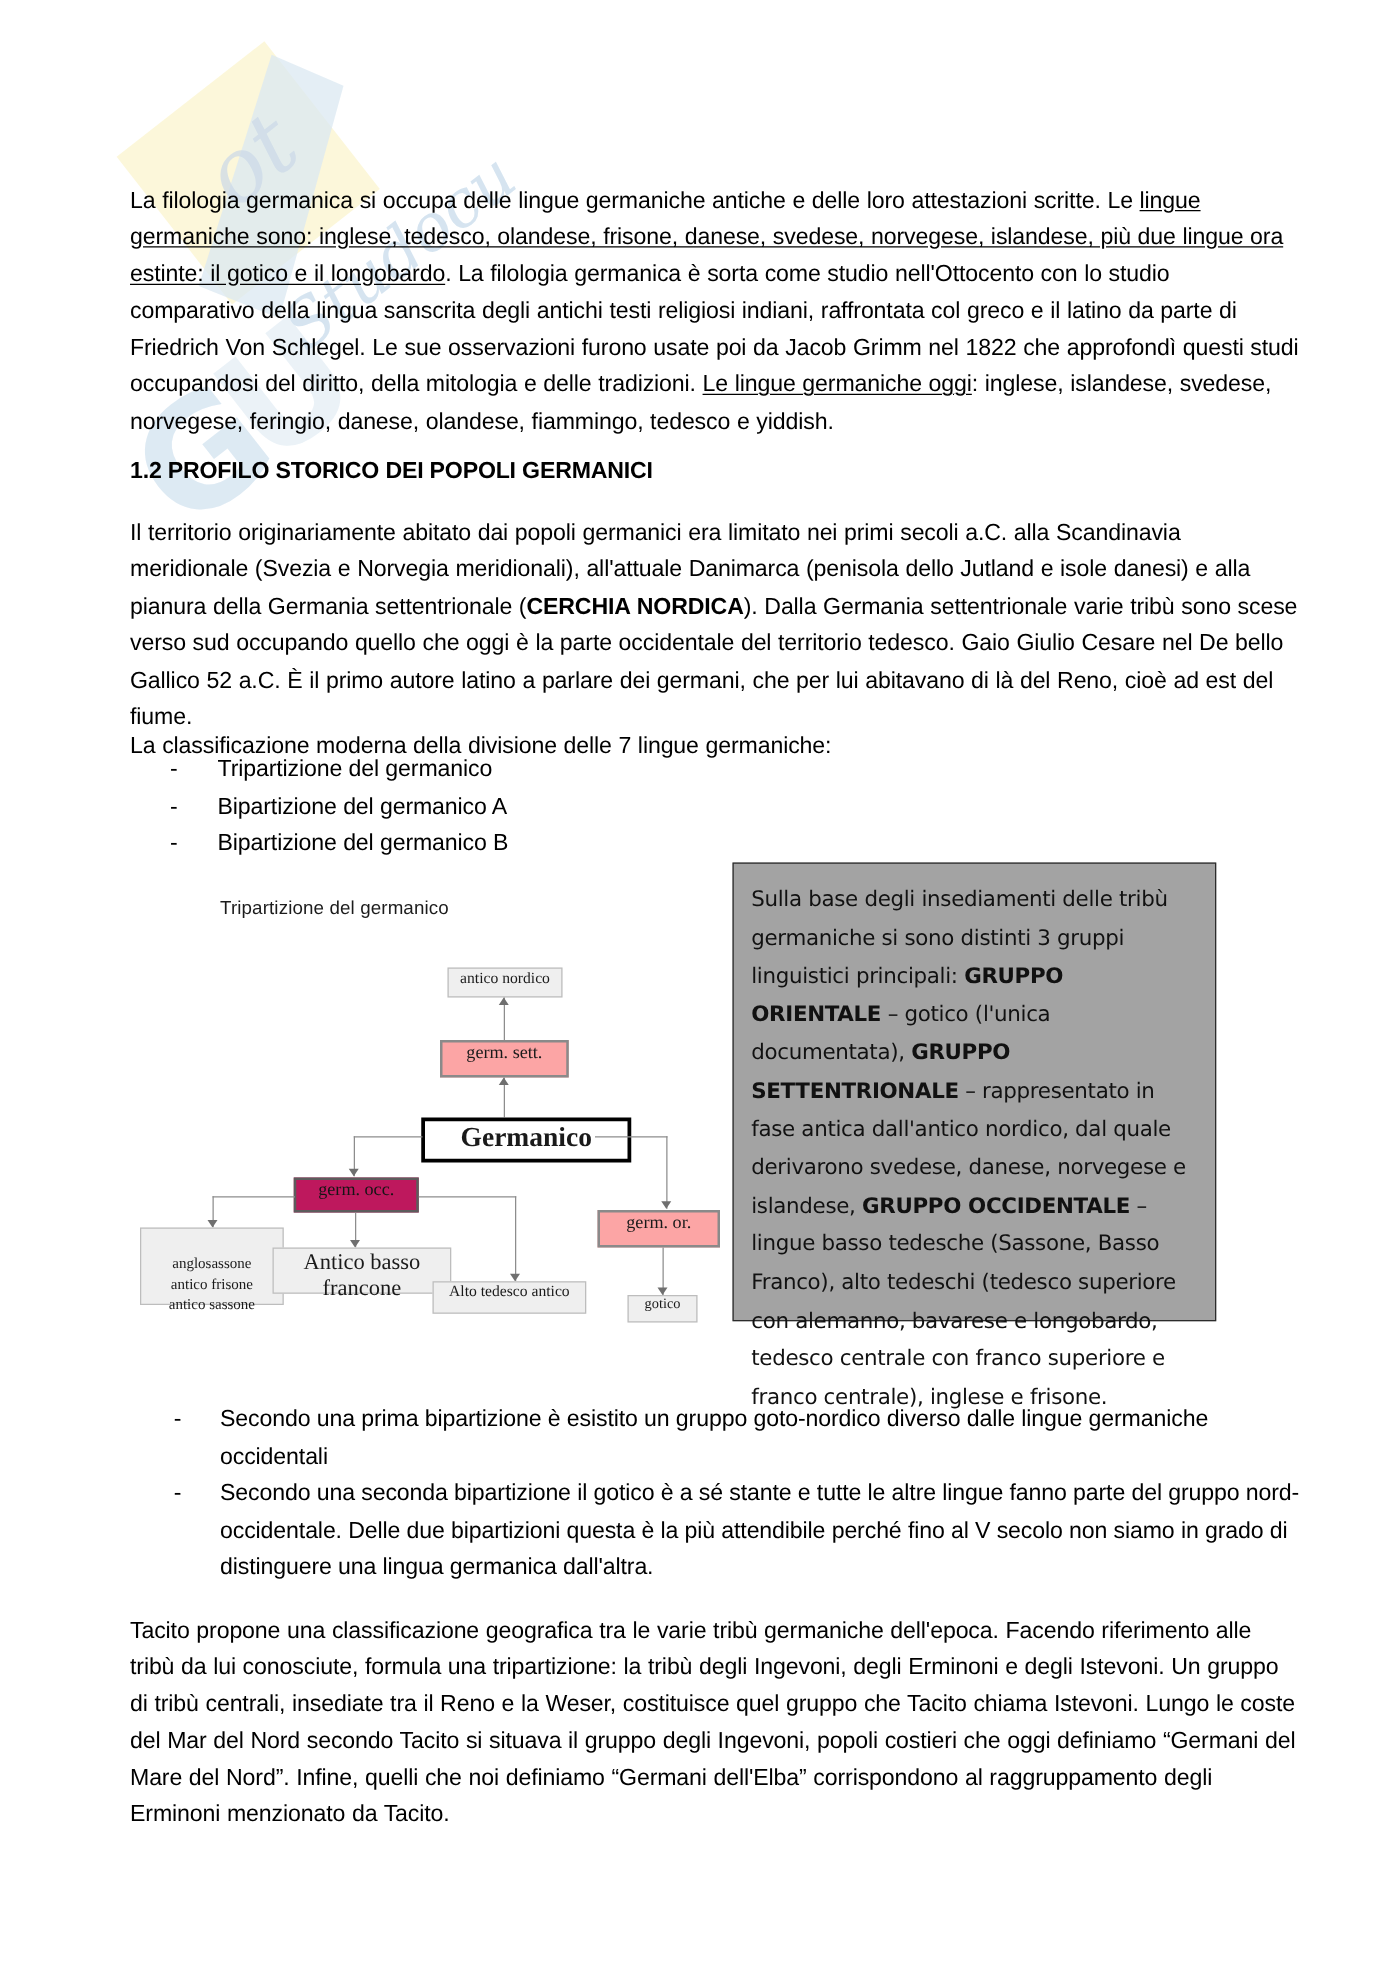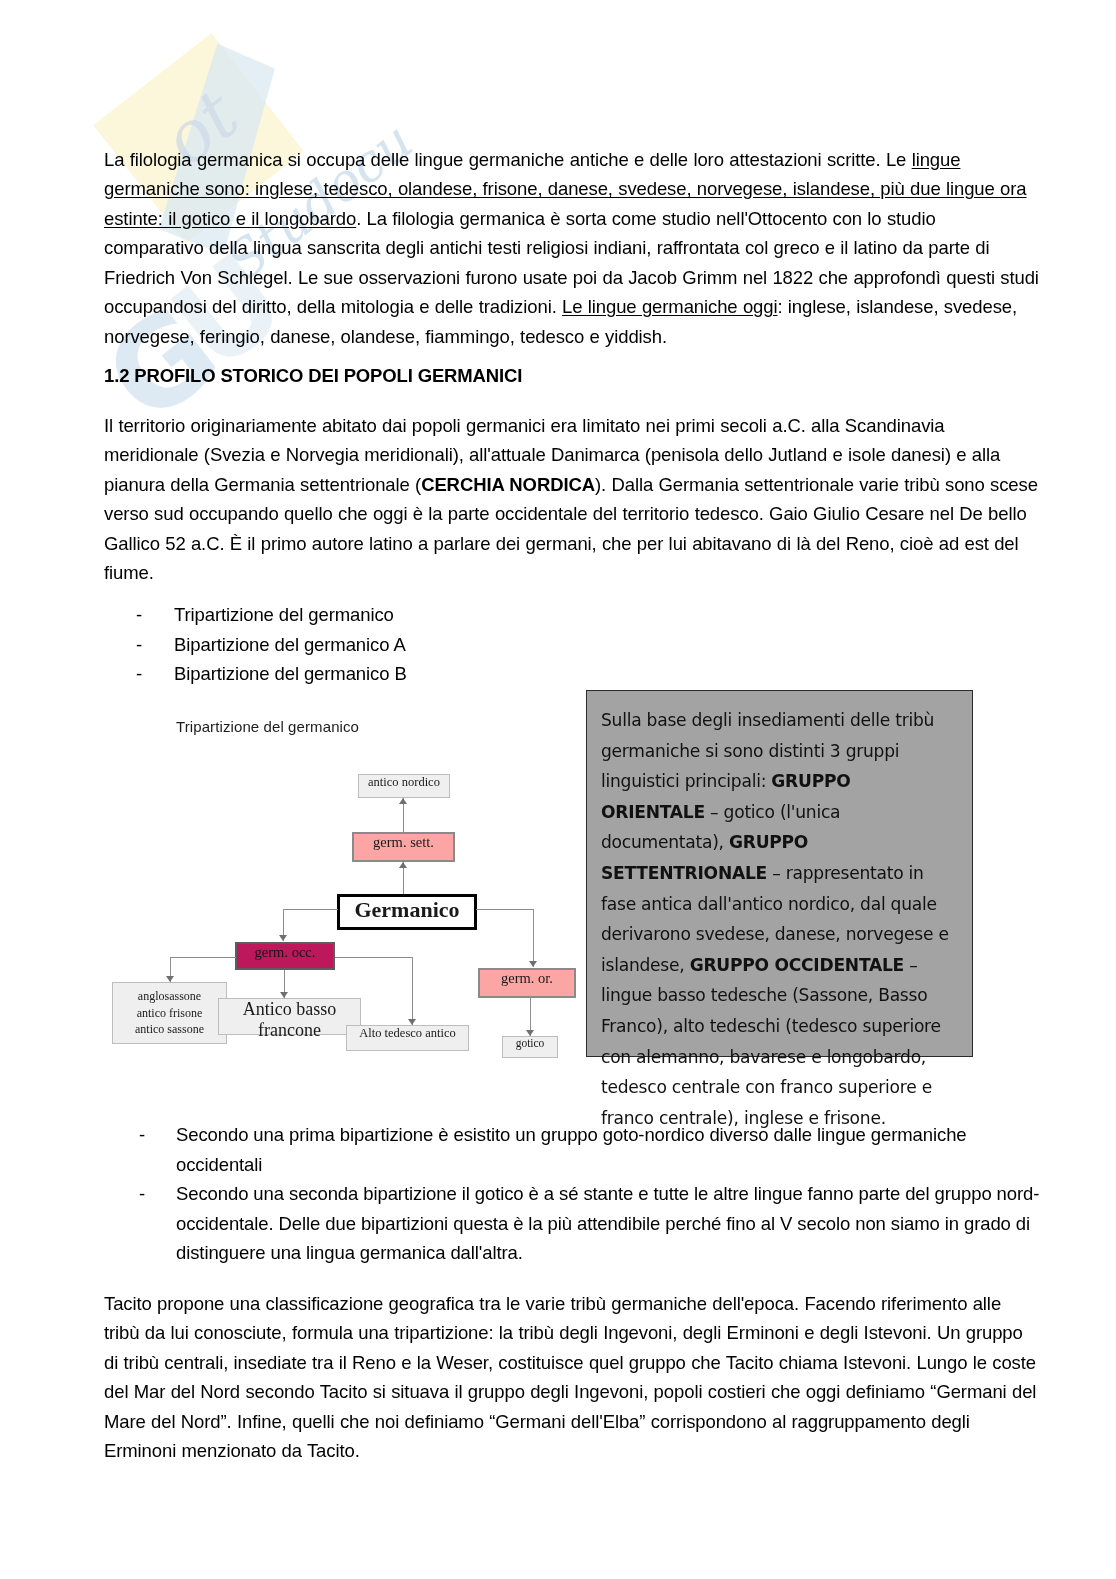--- a/index.html
+++ b/index.html
@@ -130,21 +130,21 @@
     text-align: center;
     font-family: "Liberation Serif", serif;
     color: #1a1a1a;
     background: #efefef;
     border: 1px solid #b3b3b3;
   }
   .node.light  { background: #efefef; border: 1px solid #bdbdbd; }
   .node.mid    { background: #fca5a5; border: 2.5px solid #8a8a8a; }
   .node.dark   { background: #be185d; border: 2.5px solid #5c5c5c; color: #151515; }
   .node.root   { background: #ffffff; border: 3px solid #000000; }
-  .node.multiline { display: block; padding-top: 5px; line-height: 16.5px; }
+  .node.multiline { display: block; padding-top: 19px; line-height: 16.5px; }
 
   .edge { position: absolute; background: #8d8d8d; }
   .edge.v { width: 1.4px; }
   .edge.h { height: 1.4px; }
   .arrow {
     position: absolute;
     width: 0; height: 0;
     border-left: 4.5px solid transparent;
     border-right: 4.5px solid transparent;
   }
@@ -166,20 +166,21 @@
 </svg>
 
 <div id="page">
 
   <p class="para" style="top:126px;"><span>La filologia germanica si occupa delle lingue germaniche antiche e delle loro attestazioni scritte. Le </span><u>lingue germaniche sono: inglese, tedesco, olandese, frisone, danese, svedese, norvegese, islandese, più due lingue ora estinte: il gotico e il longobardo</u><span>. La filologia germanica è sorta come studio nell'Ottocento con lo studio comparativo della lingua sanscrita degli antichi testi religiosi indiani, raffrontata col greco e il latino da parte di Friedrich Von Schlegel. Le sue osservazioni furono usate poi da Jacob Grimm nel 1822 che approfondì questi studi occupandosi del diritto, della mitologia e delle tradizioni. </span><u>Le lingue germaniche oggi</u><span>: inglese, islandese, svedese, norvegese, feringio, danese, olandese, fiammingo, tedesco e yiddish.</span></p>
 
   <h2 class="heading" style="top:364px;">1.2 PROFILO STORICO DEI POPOLI GERMANICI</h2>
 
   <p class="para" style="top:392px;"><span>Il territorio originariamente abitato dai popoli germanici era limitato nei primi secoli a.C. alla Scandinavia meridionale (Svezia e Norvegia meridionali), all'attuale Danimarca (penisola dello Jutland e isole danesi) e alla pianura della Germania settentrionale (</span><b>CERCHIA NORDICA</b><span>). Dalla Germania settentrionale varie tribù sono scese verso sud occupando quello che oggi è la parte occidentale del territorio tedesco. Gaio Giulio Cesare nel De bello Gallico 52 a.C. È il primo autore latino a parlare dei germani, che per lui abitavano di là del Reno, cioè ad est del fiume.</span></p>
 
+  <p class="para" style="top:562px;">La classificazione moderna della divisione delle 7 lingue germaniche:</p>
 
   <ul class="bullets" style="top:600px;">
     <li><span class="dash">-</span><span>Tripartizione del germanico</span></li>
     <li><span class="dash">-</span><span>Bipartizione del germanico A</span></li>
     <li><span class="dash">-</span><span>Bipartizione del germanico B</span></li>
   </ul>
 
   <div id="diagram">
 
     <div id="diagram-title">Tripartizione del germanico</div>
@@ -191,21 +192,21 @@
     <div class="edge v" style="left:253px; top:98px; height:34px;"></div>
     <div class="arrow up" style="left:249px; top:98px;"></div>
 
     <div class="node mid" style="left:202px; top:132px; width:103px; height:30px; font-size:14.5px;">
       <span>germ. sett.</span>
     </div>
 
     <div class="edge v" style="left:253px; top:162px; height:32px;"></div>
     <div class="arrow up" style="left:249px; top:162px;"></div>
 
-    <div class="node root" style="left:187px; top:194px; width:140px; height:36px; font-family:'Liberation Serif',serif; font-size:22px; font-weight:bold;">
+    <div class="node root" style="left:187px; top:194px; width:168px; height:36px; font-family:'Liberation Serif',serif; font-size:22px; font-weight:bold;">
       <span>Germanico</span>
     </div>
 
     <div class="edge h" style="left:133px; top:209px; width:55px;"></div>
     <div class="edge v" style="left:133px; top:209px; height:32px;"></div>
     <div class="arrow down" style="left:129px; top:235px;"></div>
 
     <div class="edge h" style="left:326px; top:209px; width:58px;"></div>
     <div class="edge v" style="left:383px; top:209px; height:58px;"></div>
     <div class="arrow down" style="left:379px; top:261px;"></div>

